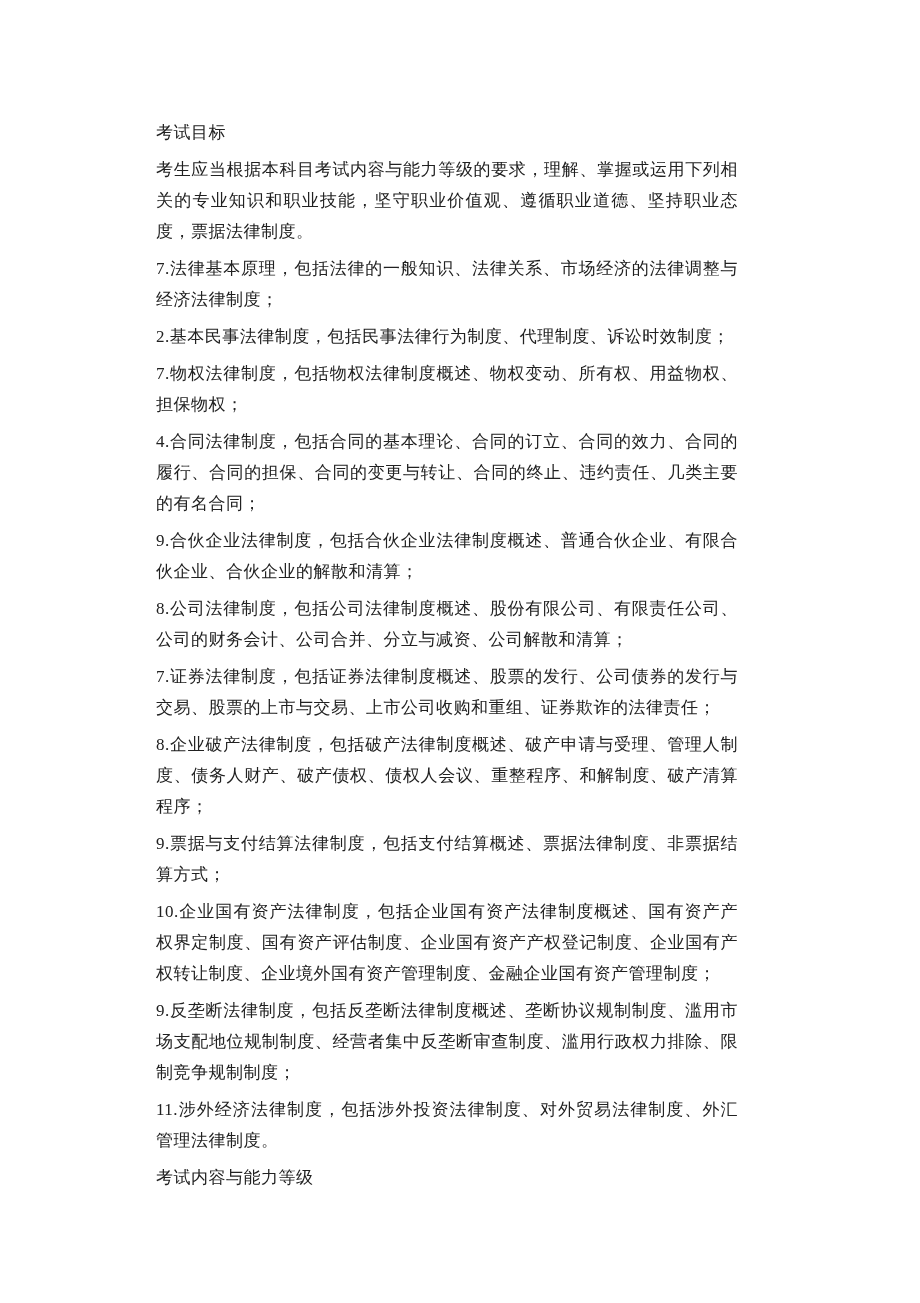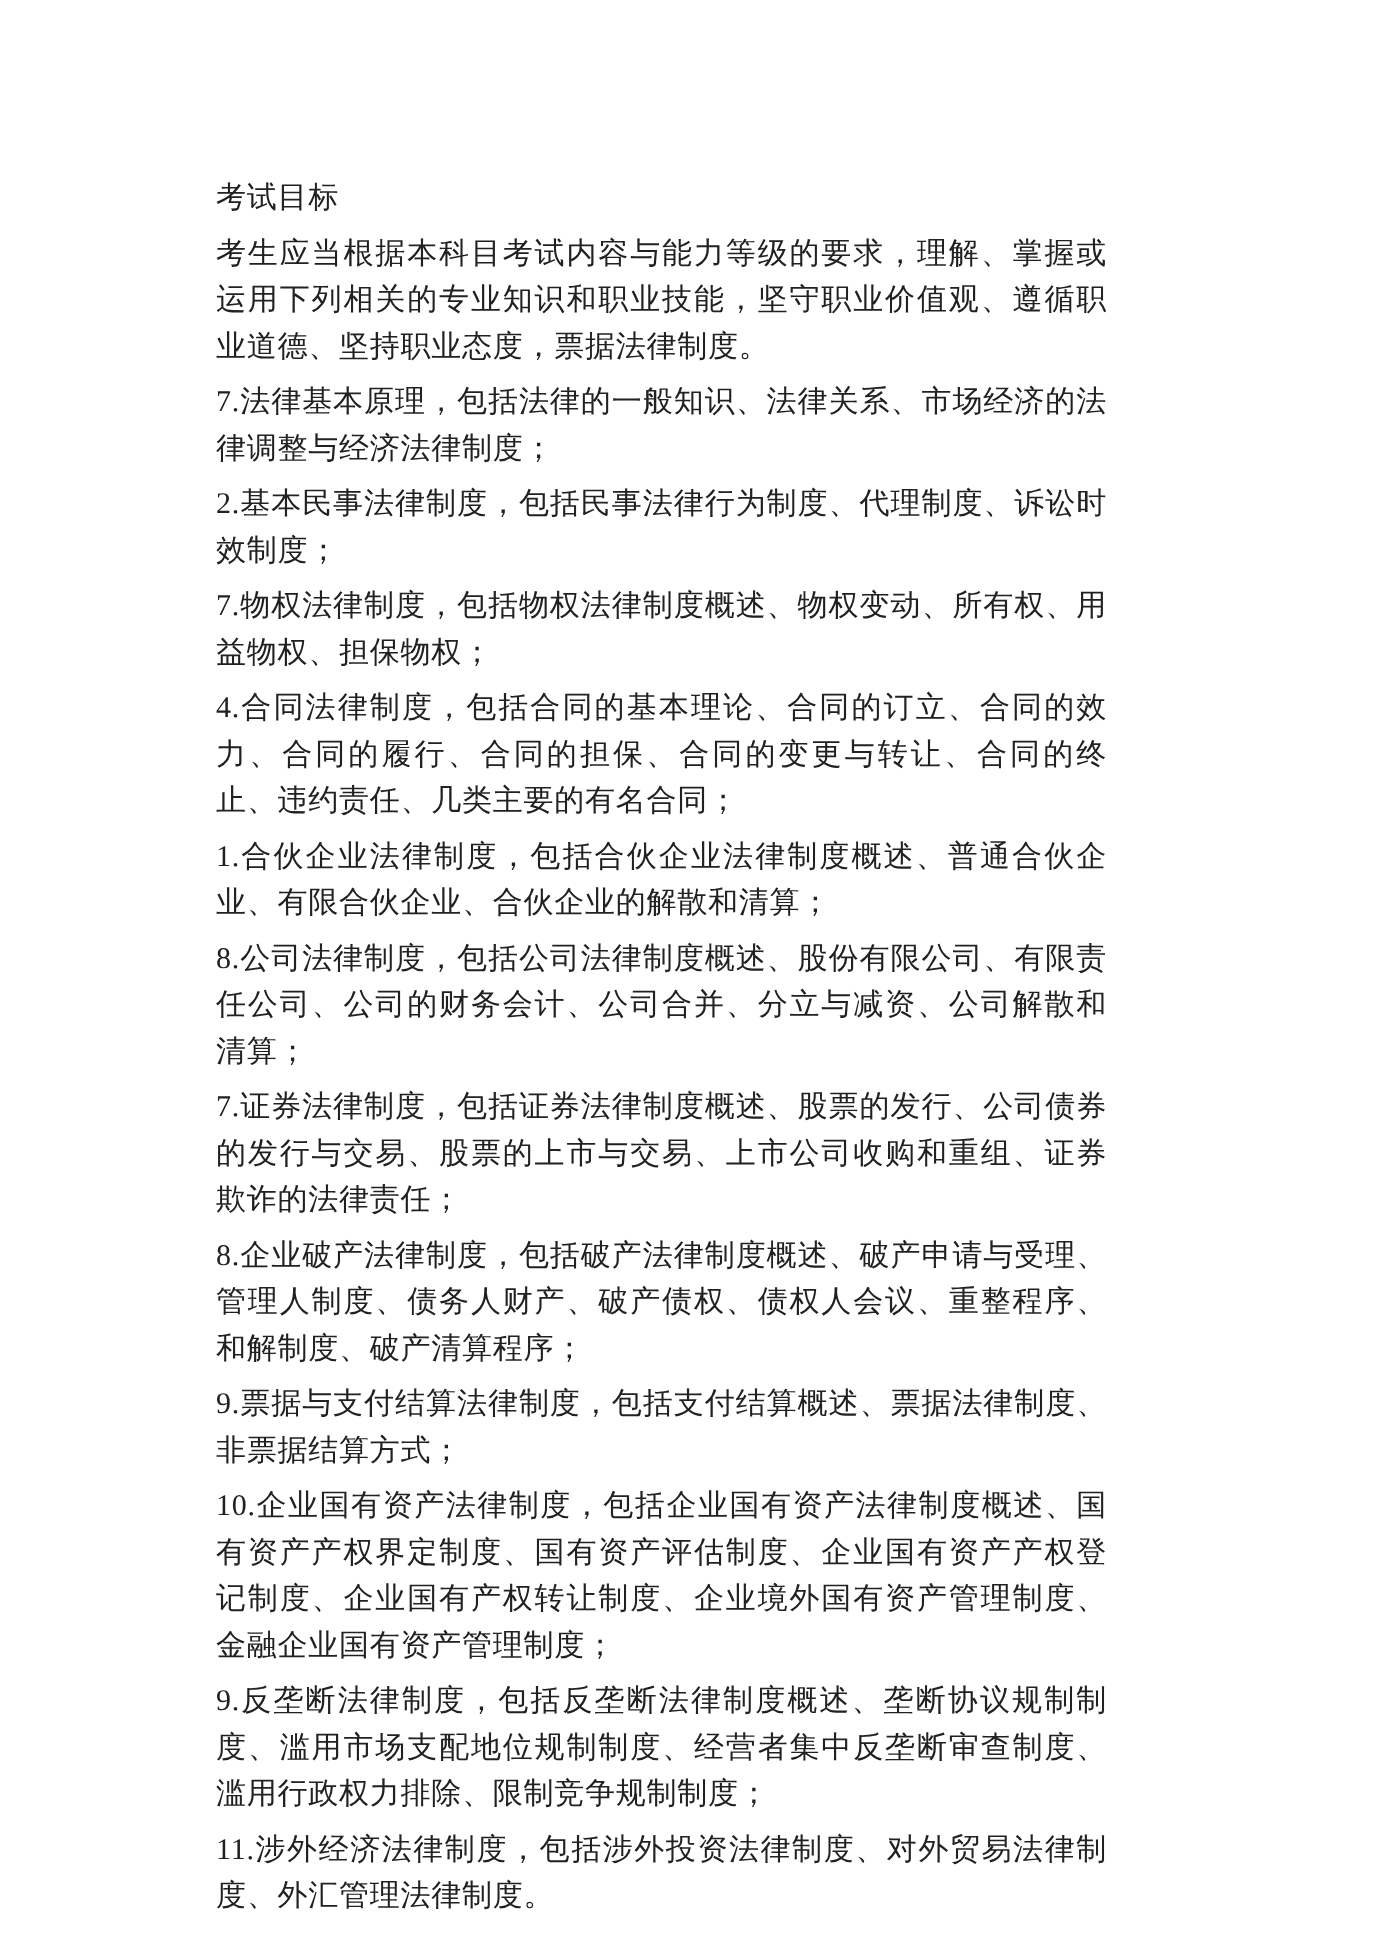--- a/index.html
+++ b/index.html
@@ -17,42 +17,43 @@
     overflow: hidden;
   }
   .doc {
     position: absolute;
     left: 140px;
     top: 117px;
     width: 598px;
     color: var(--text-color, #212121);
   }
   .para {
-    font-size: 20px;
+    font-size: 17px;
     line-height: 31px;
-    margin: 0 0 6px 4px;
+    margin: 0 0 6px 16px;
     text-align: justify;
     text-justify: inter-ideograph;
     letter-spacing: 0.5px;
     word-break: break-all;
   }
 </style>
 </head>
 <body style="background: rgb(255, 255, 255);">
 
 <div class="page">
   <div class="doc" id="doc-body">
       <p class="para">考试目标</p>
       <p class="para">考生应当根据本科目考试内容与能力等级的要求，理解、掌握或运用下列相关的专业知识和职业技能，坚守职业价值观、遵循职业道德、坚持职业态度，票据法律制度。</p>
       <p class="para">7.法律基本原理，包括法律的一般知识、法律关系、市场经济的法律调整与经济法律制度；</p>
       <p class="para">2.基本民事法律制度，包括民事法律行为制度、代理制度、诉讼时效制度；</p>
       <p class="para">7.物权法律制度，包括物权法律制度概述、物权变动、所有权、用益物权、担保物权；</p>
       <p class="para">4.合同法律制度，包括合同的基本理论、合同的订立、合同的效力、合同的履行、合同的担保、合同的变更与转让、合同的终止、违约责任、几类主要的有名合同；</p>
-      <p class="para">1.合伙企业法律制度，包括合伙企业法律制度概述、普通合伙企业、有限合伙企业、合伙企业的解散和清算；</p>
+      <p class="para">9.合伙企业法律制度，包括合伙企业法律制度概述、普通合伙企业、有限合伙企业、合伙企业的解散和清算；</p>
       <p class="para">8.公司法律制度，包括公司法律制度概述、股份有限公司、有限责任公司、公司的财务会计、公司合并、分立与减资、公司解散和清算；</p>
       <p class="para">7.证券法律制度，包括证券法律制度概述、股票的发行、公司债券的发行与交易、股票的上市与交易、上市公司收购和重组、证券欺诈的法律责任；</p>
       <p class="para">8.企业破产法律制度，包括破产法律制度概述、破产申请与受理、管理人制度、债务人财产、破产债权、债权人会议、重整程序、和解制度、破产清算程序；</p>
       <p class="para">9.票据与支付结算法律制度，包括支付结算概述、票据法律制度、非票据结算方式；</p>
       <p class="para">10.企业国有资产法律制度，包括企业国有资产法律制度概述、国有资产产权界定制度、国有资产评估制度、企业国有资产产权登记制度、企业国有产权转让制度、企业境外国有资产管理制度、金融企业国有资产管理制度；</p>
       <p class="para">9.反垄断法律制度，包括反垄断法律制度概述、垄断协议规制制度、滥用市场支配地位规制制度、经营者集中反垄断审查制度、滥用行政权力排除、限制竞争规制制度；</p>
       <p class="para">11.涉外经济法律制度，包括涉外投资法律制度、对外贸易法律制度、外汇管理法律制度。</p>
+      <p class="para">考试内容与能力等级</p>
     </div>
 </div>
 
 </body></html>

